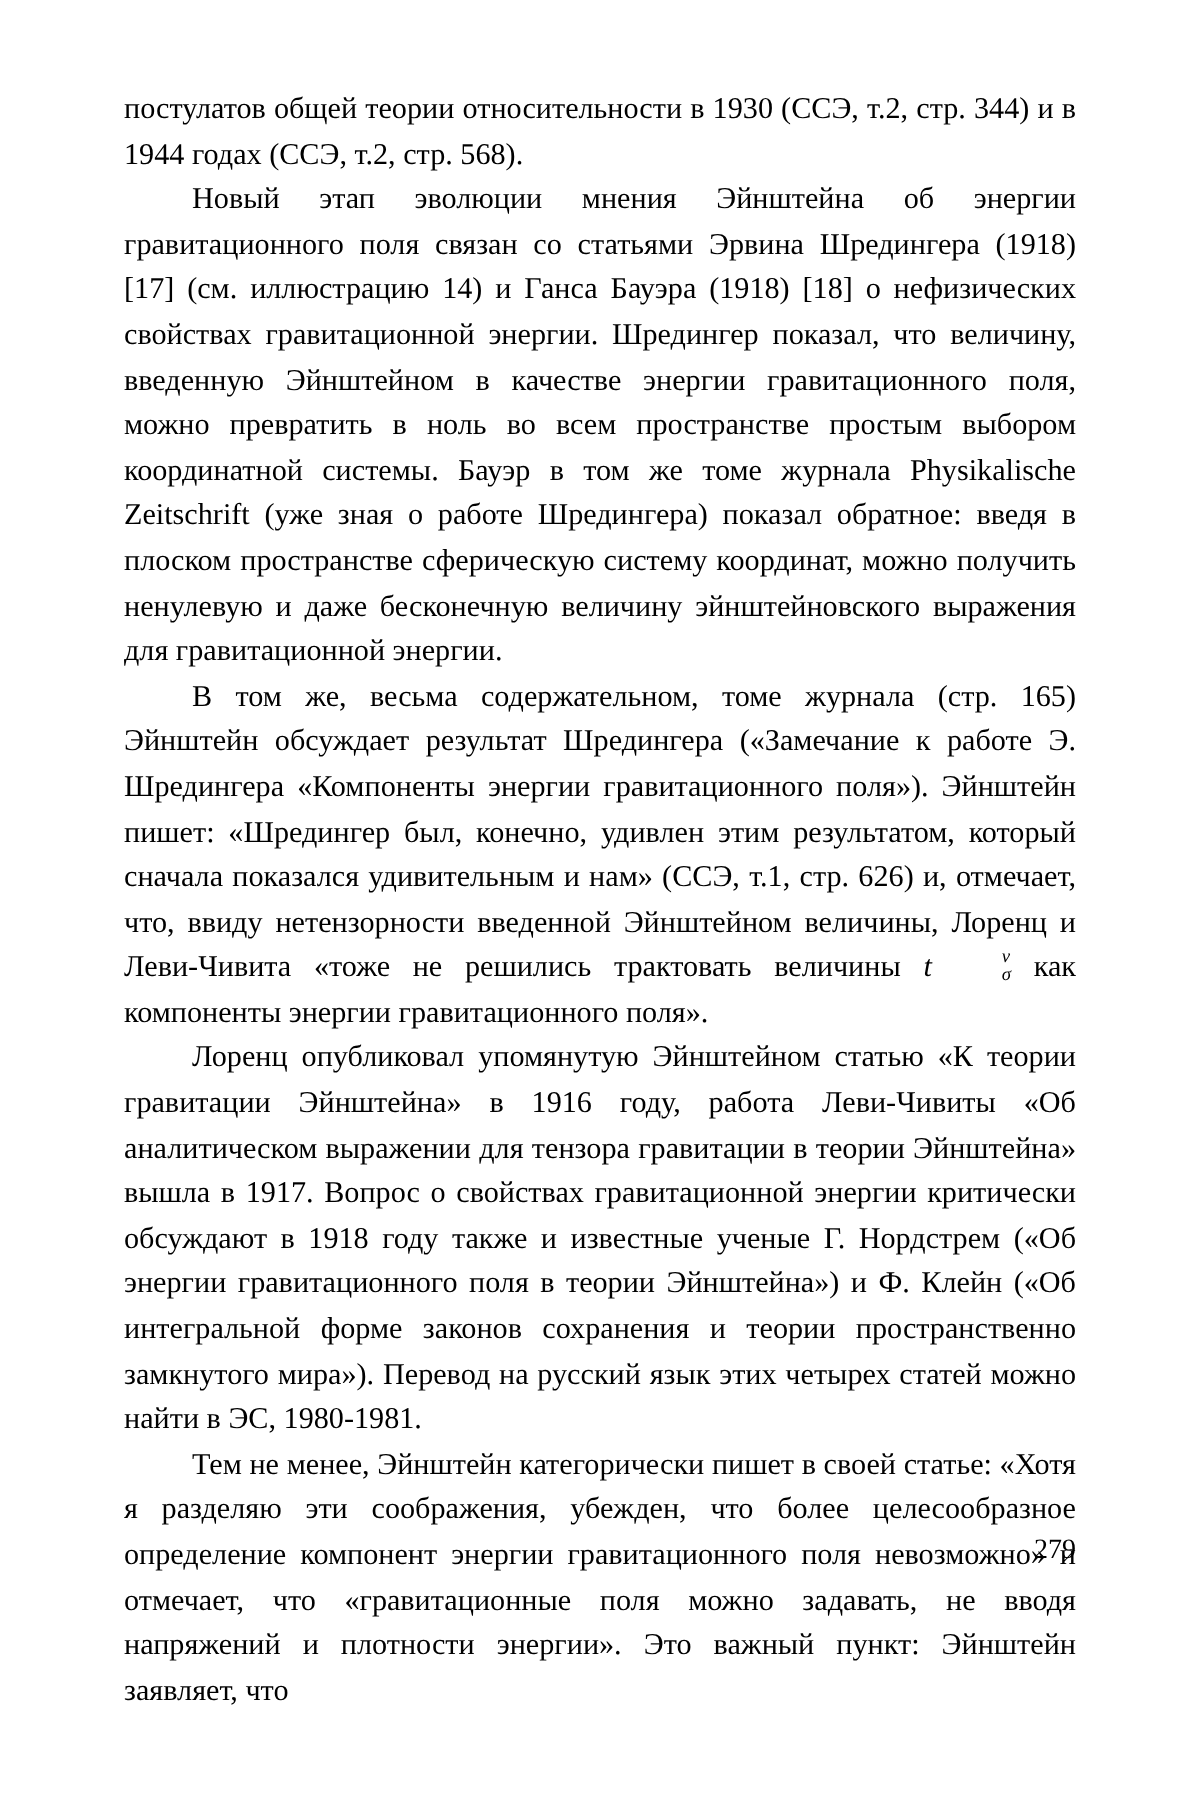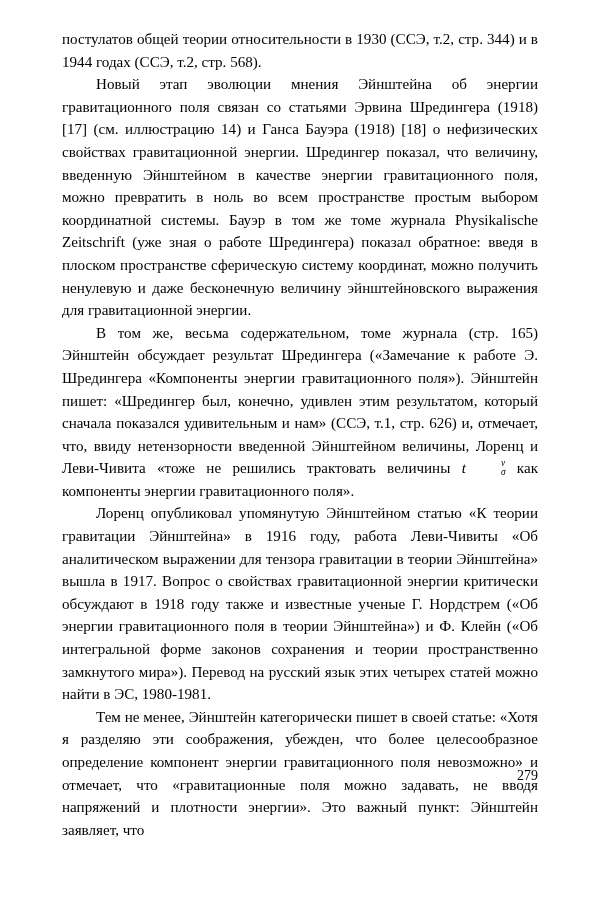--- a/index.html
+++ b/index.html
@@ -15,21 +15,21 @@
     position: relative;
     overflow: hidden;
   }
   .page {
     position: absolute;
     left: 0;
     top: 0;
     width: 600px;
     height: 900px;
     box-sizing: border-box;
-    padding: 28px 62px 0 62px;
+    padding: 44px 62px 0 62px;
   }
   .body-text {
     font-size: 15.1px;
     line-height: 22.6px;
     text-align: justify;
     text-justify: inter-word;
     hyphens: none;
   }
   .para {
     margin: 0;

